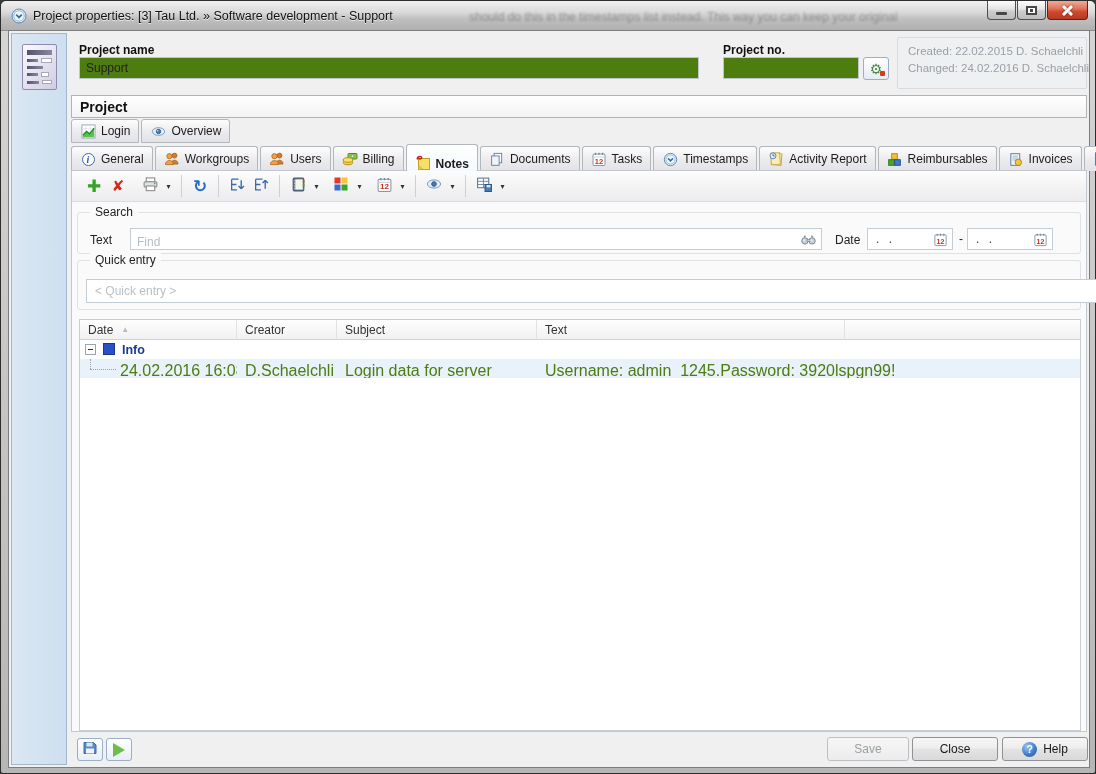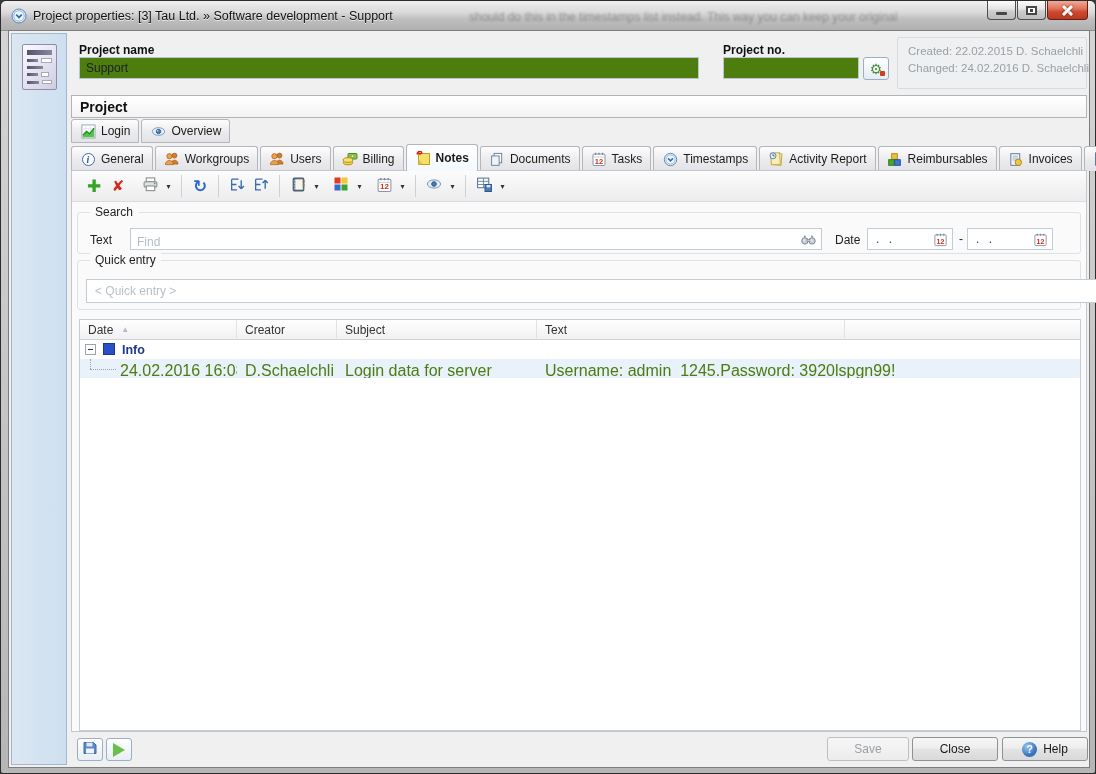--- a/index.html
+++ b/index.html
@@ -58,21 +58,21 @@
                  background:linear-gradient(#ffffff,#f3f3f3); border:1px solid #b3b3b3;
                  font-size:14px; font-weight:bold; color:#111; padding:3px 4px 0 8px; }
 
   
   .tabs1 { position:absolute; left:62px; top:88px; height:25px; display:flex; }
   .tabs2 { position:absolute; left:62px; top:113px; height:27px; display:flex; align-items:flex-end; }
   .tab { display:inline-flex; align-items:center; gap:5px; padding:0 8px; height:24px;
          background:linear-gradient(#fdfdfd,#ebebee 55%,#e3e3e7); border:1px solid #b2b6bd;
          border-radius:3px 3px 0 0; margin-right:2px; font-size:12px; color:#1c1c1c; white-space:nowrap; }
   .tabs2 .tab { height:25px; border-bottom:none; }
-  .tabs2 .tab.selected { height:27px; background:linear-gradient(#ffffff,#f4f9fd); font-weight:bold; z-index:3; position:relative; }
+  .tabs2 .tab.selected { height:27px; background:linear-gradient(#ffffff,#f4f9fd); font-weight:bold; z-index:3; position:relative;align-items:flex-end; }
   .ticon { width:16px; height:16px; display:inline-flex; align-items:center; justify-content:center; flex:0 0 auto; }
   .info-circ { width:13px; height:13px; border-radius:50%; background:#fff; border:1px solid #3a6ab8; color:#2a56a8;
                font-family:"Liberation Serif",serif; font-weight:bold; font-style:italic; font-size:10px;
                display:flex; align-items:center; justify-content:center; }
 
   
   .panel { position:absolute; left:62px; top:139px; width:1016px; height:562px; background:#fafafa; border:1px solid #c2c8ce; }
   .toolbar { position:absolute; left:63px; top:140px; width:1014px; height:31px;
              background:linear-gradient(#fcfcfc,#ececee); border-bottom:1px solid #dcdcdc;
              display:flex; align-items:center; padding-left:10px; }

